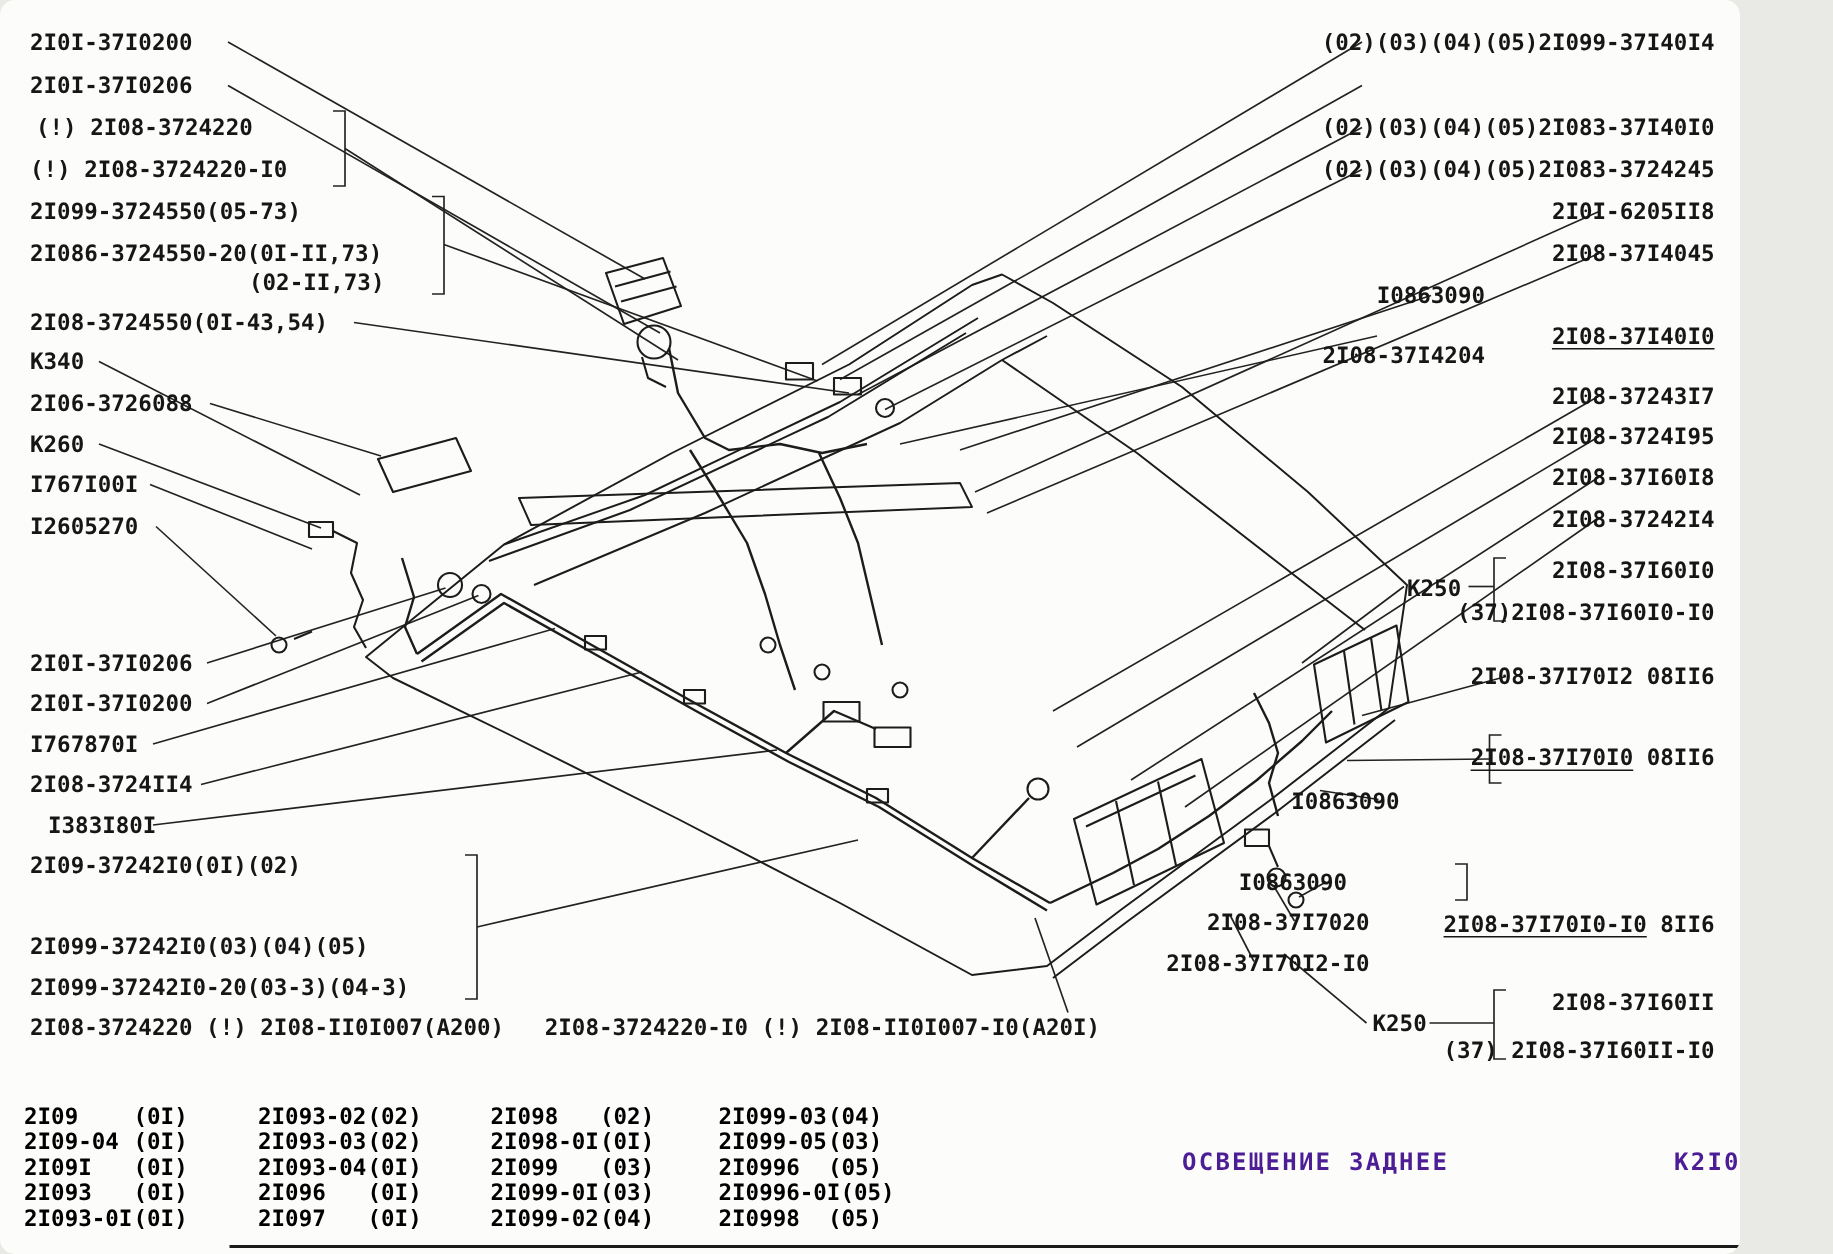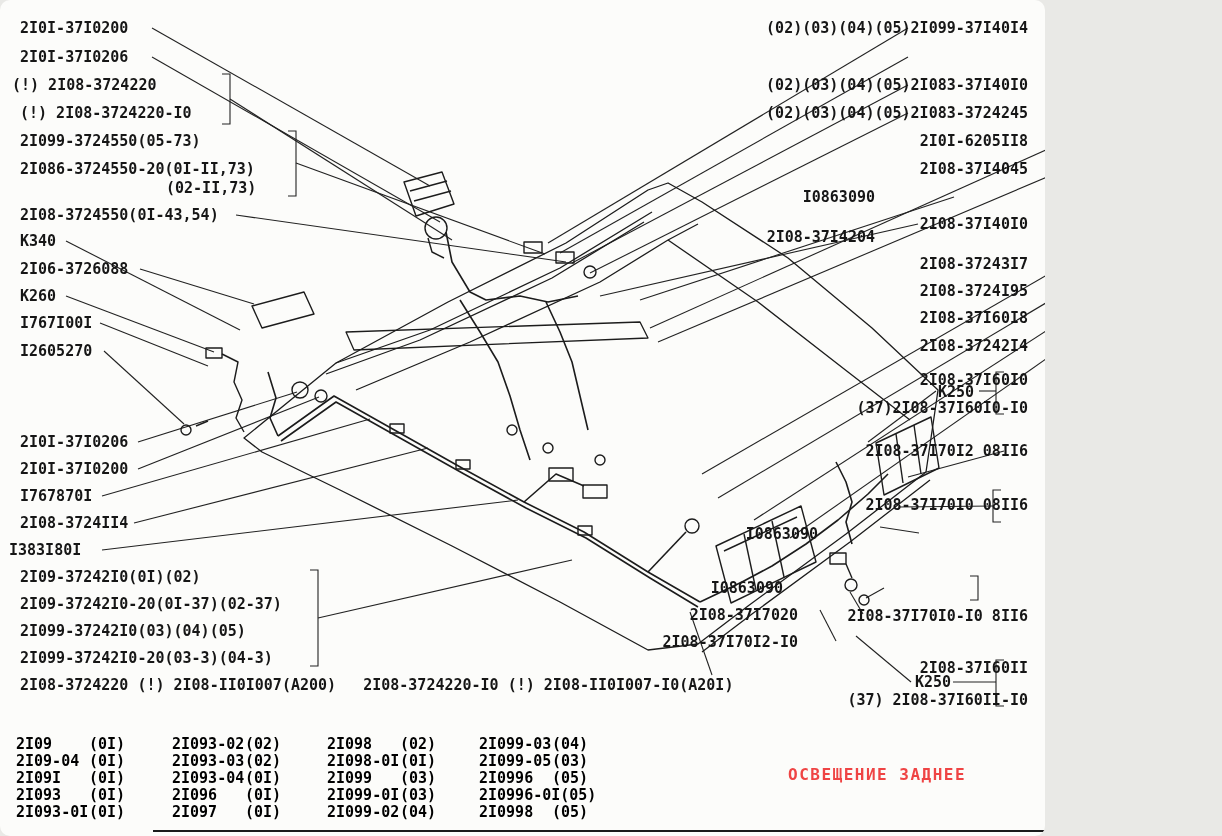--- a/index.html
+++ b/index.html
@@ -1,40 +1,40 @@
 <!DOCTYPE html>
 <html><head>
 <meta charset="utf-8">
 <style>
   * { margin:0; padding:0; box-sizing:border-box; }
   html,body { background:#e9e9e6; }
   .page {
-    position:relative; width:1045px; height:836px;
+    position:relative; width:1160px; height:836px;
     background:#fcfcfa; overflow:hidden; border-radius:10px;
     font-family:"DejaVu Sans Mono","Liberation Mono",monospace; color:#1b1b1b;
   }
   .art { position:absolute; left:0; top:0; width:1222px; height:836px; }
   .lbl {
     position:absolute; white-space:pre;
     font:700 15px/16px "DejaVu Sans Mono","Liberation Mono",monospace;
     color:#161616;
   }
   .lbl.r { text-align:right; }
-  .ul { text-underline-offset:3px; }
+  .ul { text-decoration:underline; text-underline-offset:3px; }
   .tbl {
     position:absolute; left:16px; top:736px;
     display:grid; grid-template-columns:156px 155px 152px 190px; grid-auto-rows:17px;
     font:700 15px/17px "DejaVu Sans Mono","Liberation Mono",monospace; color:#000000;
   }
   .cell { white-space:pre; }
   .cell .m { display:inline-block; min-width:73px; }
   .caption {
     position:absolute; white-space:nowrap;
     font:700 16px/18px "DejaVu Sans Mono","Liberation Mono",monospace;
-    letter-spacing:1.5px; color:#ef4444;
+    letter-spacing:1.5px; color:#4c1d95;
   }
   .botrule { position:absolute; left:153px; top:830px; width:1069px; height:2px; background:#1b1b1b; }
 </style>
 </head>
 <body>
 
 <div class="page">
 
   <svg class="art" viewBox="0 0 1222 836" aria-hidden="true">
 
@@ -144,38 +144,37 @@
       <rect x="456" y="460" width="14" height="9"></rect>
       <rect x="578" y="526" width="14" height="9"></rect>
       <circle cx="512" cy="430" r="5"></circle>
       <circle cx="548" cy="448" r="5"></circle>
       <circle cx="600" cy="460" r="5"></circle>
     </g>
   </svg>
 
   <div class="lbl" style="left:20px;top:20px">2I0I-37I0200</div>
   <div class="lbl" style="left:20px;top:49px">2I0I-37I0206</div>
-  <div class="lbl" style="left:12px;top:77px">(!) 2I08-3724220</div>
+  <div class="lbl" style="left:24px;top:77px">(!) 2I08-3724220</div>
   <div class="lbl" style="left:20px;top:105px">(!) 2I08-3724220-I0</div>
   <div class="lbl" style="left:20px;top:133px">2I099-3724550(05-73)</div>
   <div class="lbl" style="left:20px;top:161px">2I086-3724550-20(0I-II,73)</div>
   <div class="lbl" style="left:166px;top:180px">(02-II,73)</div>
   <div class="lbl" style="left:20px;top:207px">2I08-3724550(0I-43,54)</div>
   <div class="lbl" style="left:20px;top:233px">К340</div>
   <div class="lbl" style="left:20px;top:261px">2I06-3726088</div>
   <div class="lbl" style="left:20px;top:288px">К260</div>
   <div class="lbl" style="left:20px;top:315px">I767I00I</div>
   <div class="lbl" style="left:20px;top:343px">I2605270</div>
   <div class="lbl" style="left:20px;top:434px">2I0I-37I0206</div>
   <div class="lbl" style="left:20px;top:461px">2I0I-37I0200</div>
   <div class="lbl" style="left:20px;top:488px">I767870I</div>
   <div class="lbl" style="left:20px;top:515px">2I08-3724II4</div>
-  <div class="lbl" style="left:9px;top:542px">I383I80I</div>
+  <div class="lbl" style="left:32px;top:542px">I383I80I</div>
   <div class="lbl" style="left:20px;top:569px">2I09-37242I0(0I)(02)</div>
-  <div class="lbl" style="left:20px;top:596px">2I09-37242I0-20(0I-37)(02-37)</div>
   <div class="lbl" style="left:20px;top:623px">2I099-37242I0(03)(04)(05)</div>
   <div class="lbl" style="left:20px;top:650px">2I099-37242I0-20(03-3)(04-3)</div>
   <div class="lbl" style="left:20px;top:677px">2I08-3724220 (!) 2I08-II0I007(А200)   2I08-3724220-I0 (!) 2I08-II0I007-I0(А20I)</div>
 
   <div class="lbl r" style="right:17px;top:20px">(02)(03)(04)(05)2I099-37I40I4</div>
   <div class="lbl r" style="right:17px;top:77px">(02)(03)(04)(05)2I083-37I40I0</div>
   <div class="lbl r" style="right:17px;top:105px">(02)(03)(04)(05)2I083-3724245</div>
   <div class="lbl r" style="right:17px;top:133px">2I0I-6205II8</div>
   <div class="lbl r" style="right:17px;top:161px">2I08-37I4045</div>
   <div class="lbl r" style="right:170px;top:189px">I0863090</div>

